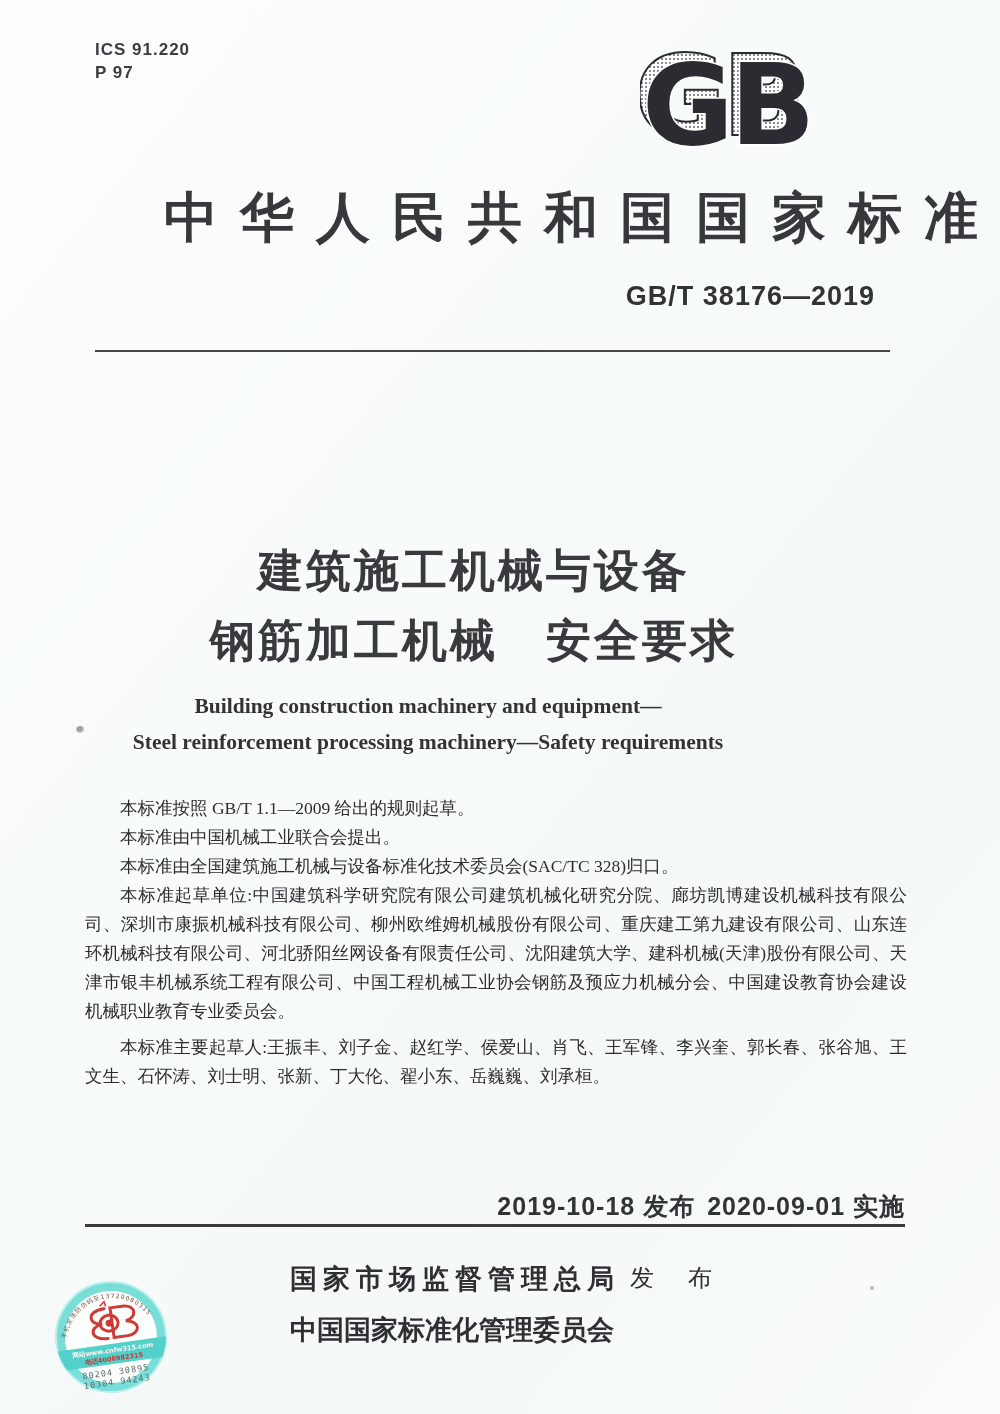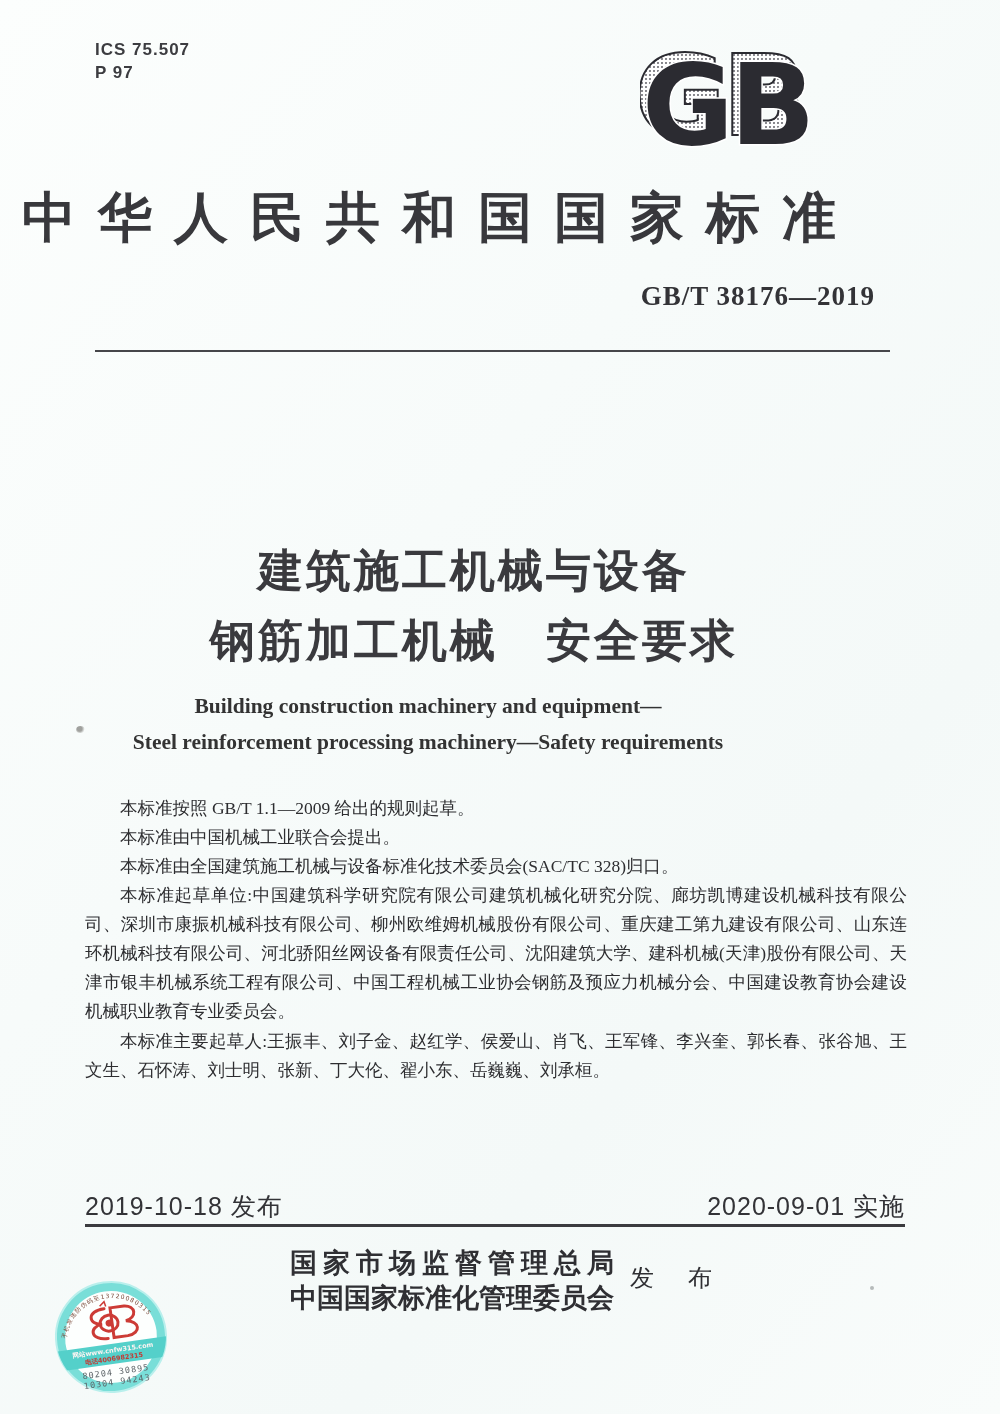--- a/index.html
+++ b/index.html
@@ -17,29 +17,29 @@
   .ics{
     position:absolute;left:95px;top:38px;
     font-family:"Liberation Sans", sans-serif;
     font-size:17px;font-weight:600;color:#3c3c40;line-height:23px;letter-spacing:1px;
   }
   
   .gb-logo{position:absolute;left:640px;top:46px;width:310px;height:120px;}
   
   .std-title{
     position:absolute;left:0;top:182px;width:1000px;
-    text-align:left;
+    text-align:right;
     font-size:54px;font-weight:900;color:#38383c;
     letter-spacing:22px;text-indent:22px;
     font-family:"Liberation Serif", serif;
     white-space:nowrap;
   }
   .std-number{
     position:absolute;right:125px;top:281px;
-    font-family:Liberation Serif, serif;
+    font-family:Liberation Sans, sans-serif;
     font-size:27px;font-weight:600;color:#333337;letter-spacing:1px;
   }
   .rule1{position:absolute;left:95px;top:350px;width:795px;height:2px;background:#46464a;}
   
   .title-zh{
     position:absolute;left:0;top:536px;width:948px;text-align:center;
     font-family:"Liberation Sans", sans-serif;
     font-size:45px;font-weight:700;color:#3a3a3e;line-height:70px;letter-spacing:3px;
   }
   .title-en{
@@ -50,53 +50,53 @@
   .smudge{position:absolute;left:76px;top:726px;width:9px;height:7px;border-radius:50%;
     background:radial-gradient(circle at 40% 40%, #8a8a86 0 35%, transparent 75%);opacity:.8;}
   .speck{position:absolute;left:870px;top:1286px;width:4px;height:4px;border-radius:50%;background:#9aa0a0;opacity:.7;}
   
   .foreword{
     position:absolute;left:85px;top:794px;width:822px;
     font-size:17.5px;line-height:29px;color:#2d2d30;
     text-align:justify;
   }
   .foreword p{margin:0;text-indent:2em;}
-  .foreword p.gap{margin-top:1px;}
+  .foreword p.gap{margin-top:7px;}
   
   .date-row{
     position:absolute;left:85px;top:1190px;width:820px;
-    display:flex;justify-content:space-between;
+    display:flex;justify-content:flex-end;
     font-family:"Liberation Sans", sans-serif;
-    font-size:25px;font-weight:400;color:#333337;letter-spacing:1px;gap:12px;
+    font-size:25px;font-weight:700;color:#333337;letter-spacing:1px;gap:12px;
   }
   .rule2{position:absolute;left:85px;top:1224px;width:820px;height:3px;background:#3b3b3f;}
   
   .publisher{
     position:absolute;left:290px;top:1246px;width:324px;
     font-size:27px;font-weight:700;color:#2f2f33;line-height:35px;
   }
-  .publisher .line{display:block;text-align:justify;text-align-last:justify;}
+  .publisher .line{display:block;text-align:justify;text-align-last:justify;margin-top:16px;}
   .fabu{
     position:absolute;left:630px;top:1262px;
     font-size:24px;font-weight:400;color:#2f2f33;letter-spacing:14px;
   }
   
   .seal{
     position:absolute;left:52px;top:1278px;width:118px;height:118px;
     transform:rotate(-8deg);
   }
   .seal svg{display:block;}
 </style>
 </head>
 <body>
 
 <div class="page">
 
   <div class="ics">
-    <div>ICS 75.507</div>
+    <div>ICS 91.220</div>
     <div>P 97</div>
   </div>
 
   <div class="gb-logo">
     <svg width="310" height="120" viewBox="0 0 310 120">
       <defs>
         <pattern id="halftone" width="4" height="4" patternUnits="userSpaceOnUse">
           <rect width="4" height="4" fill="#ffffff"></rect>
           <circle cx="2" cy="2" r="1.05" fill="#6a6a70"></circle>
         </pattern>

